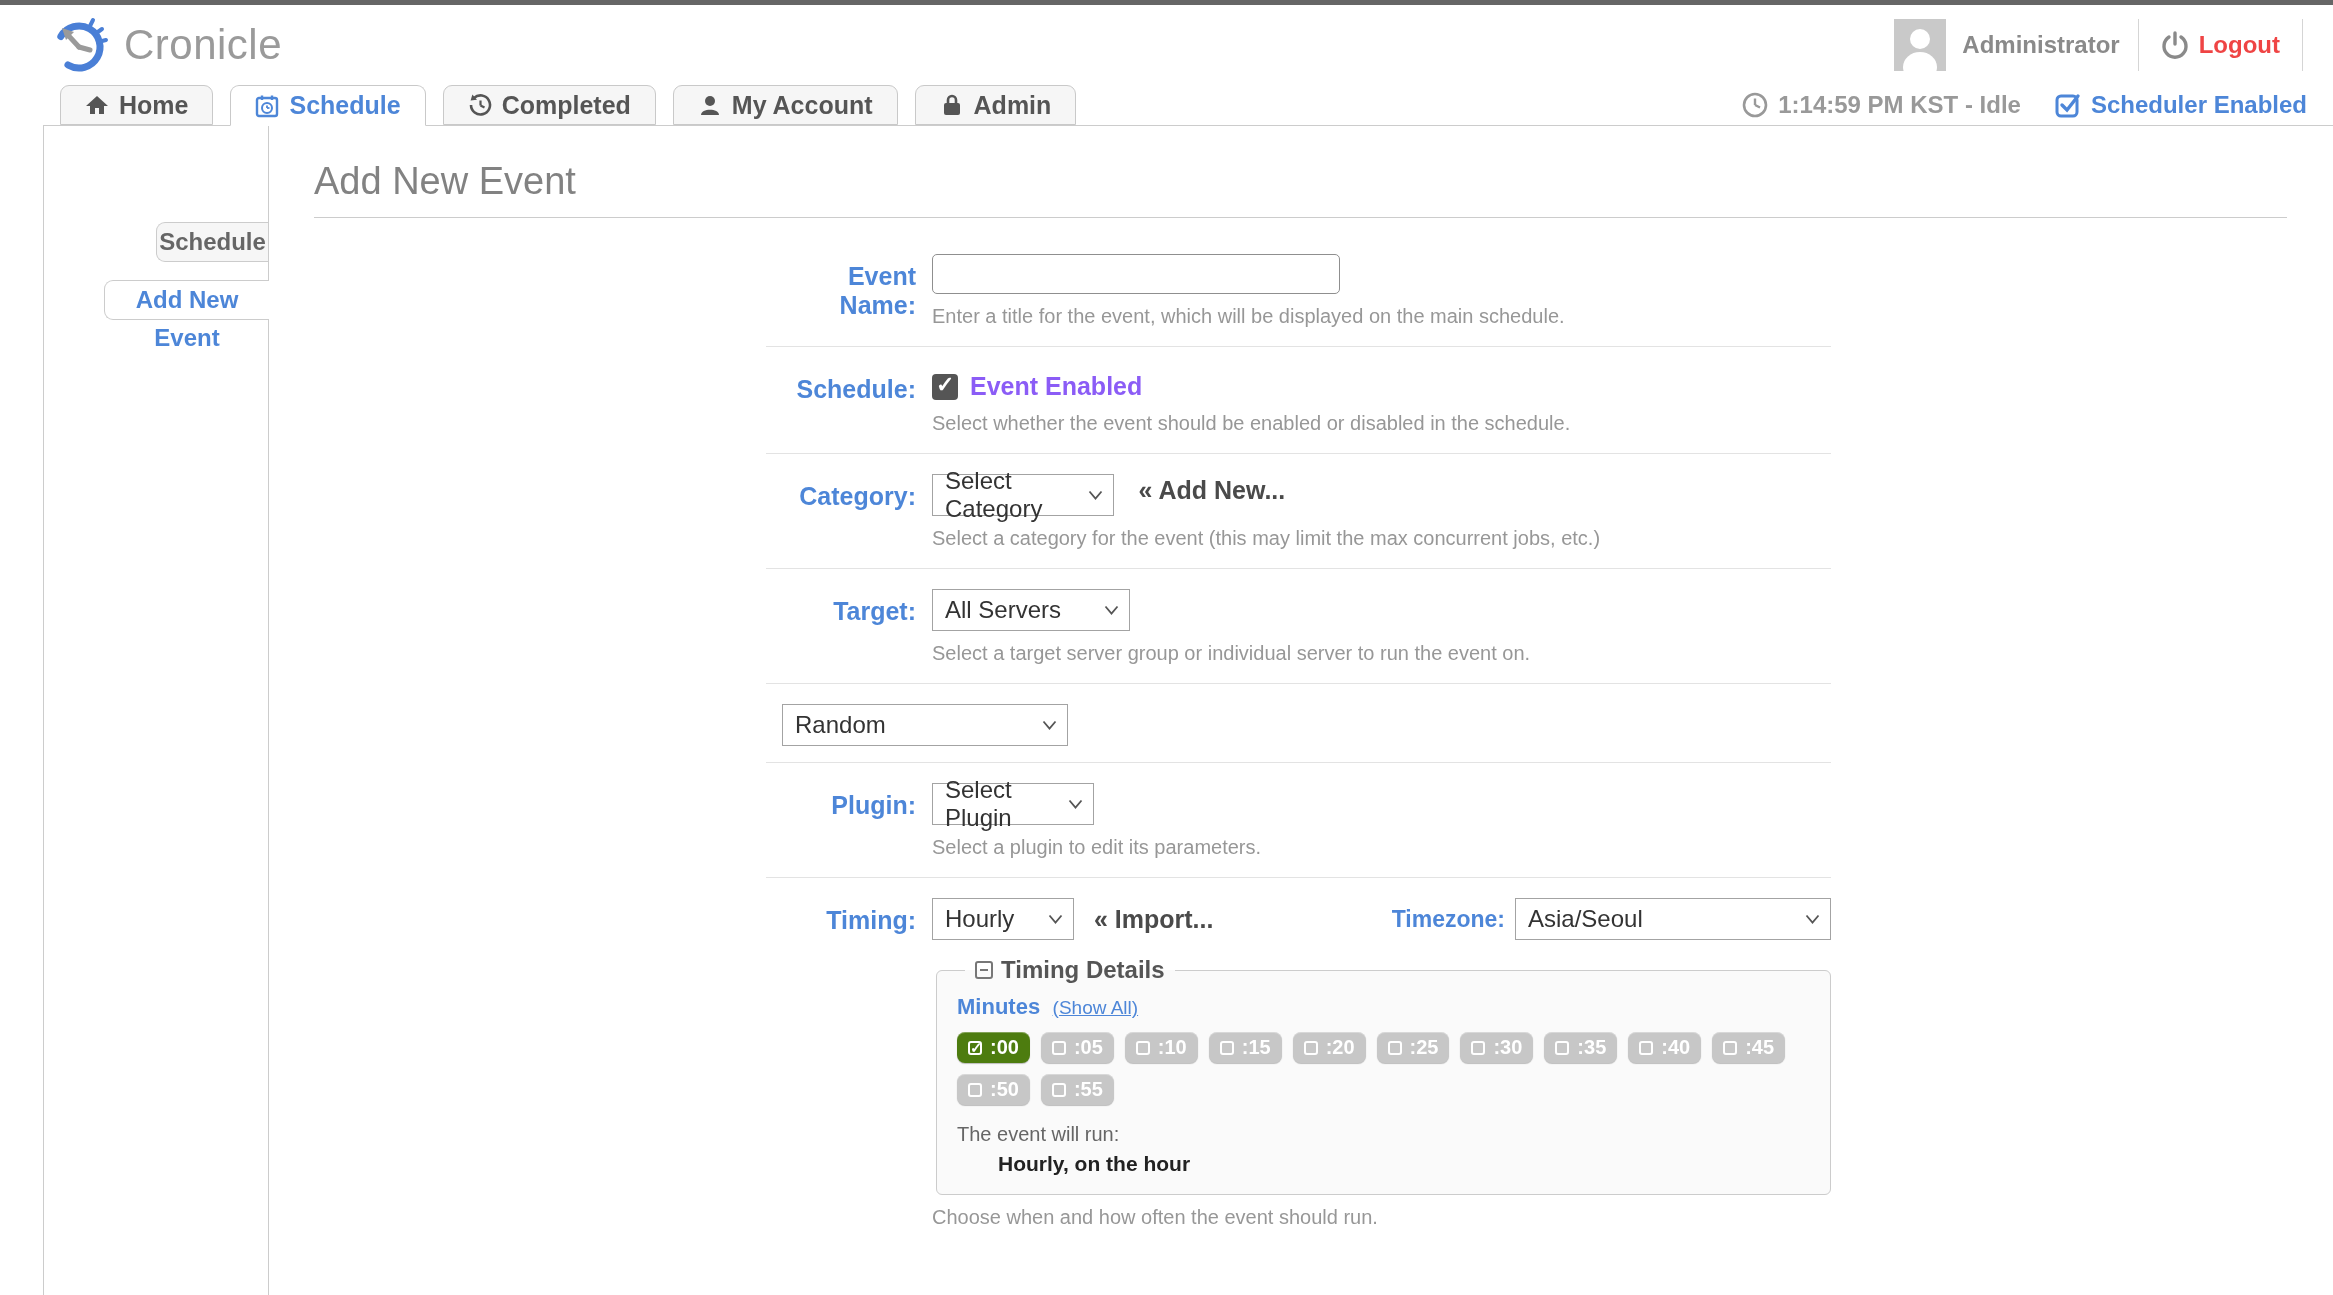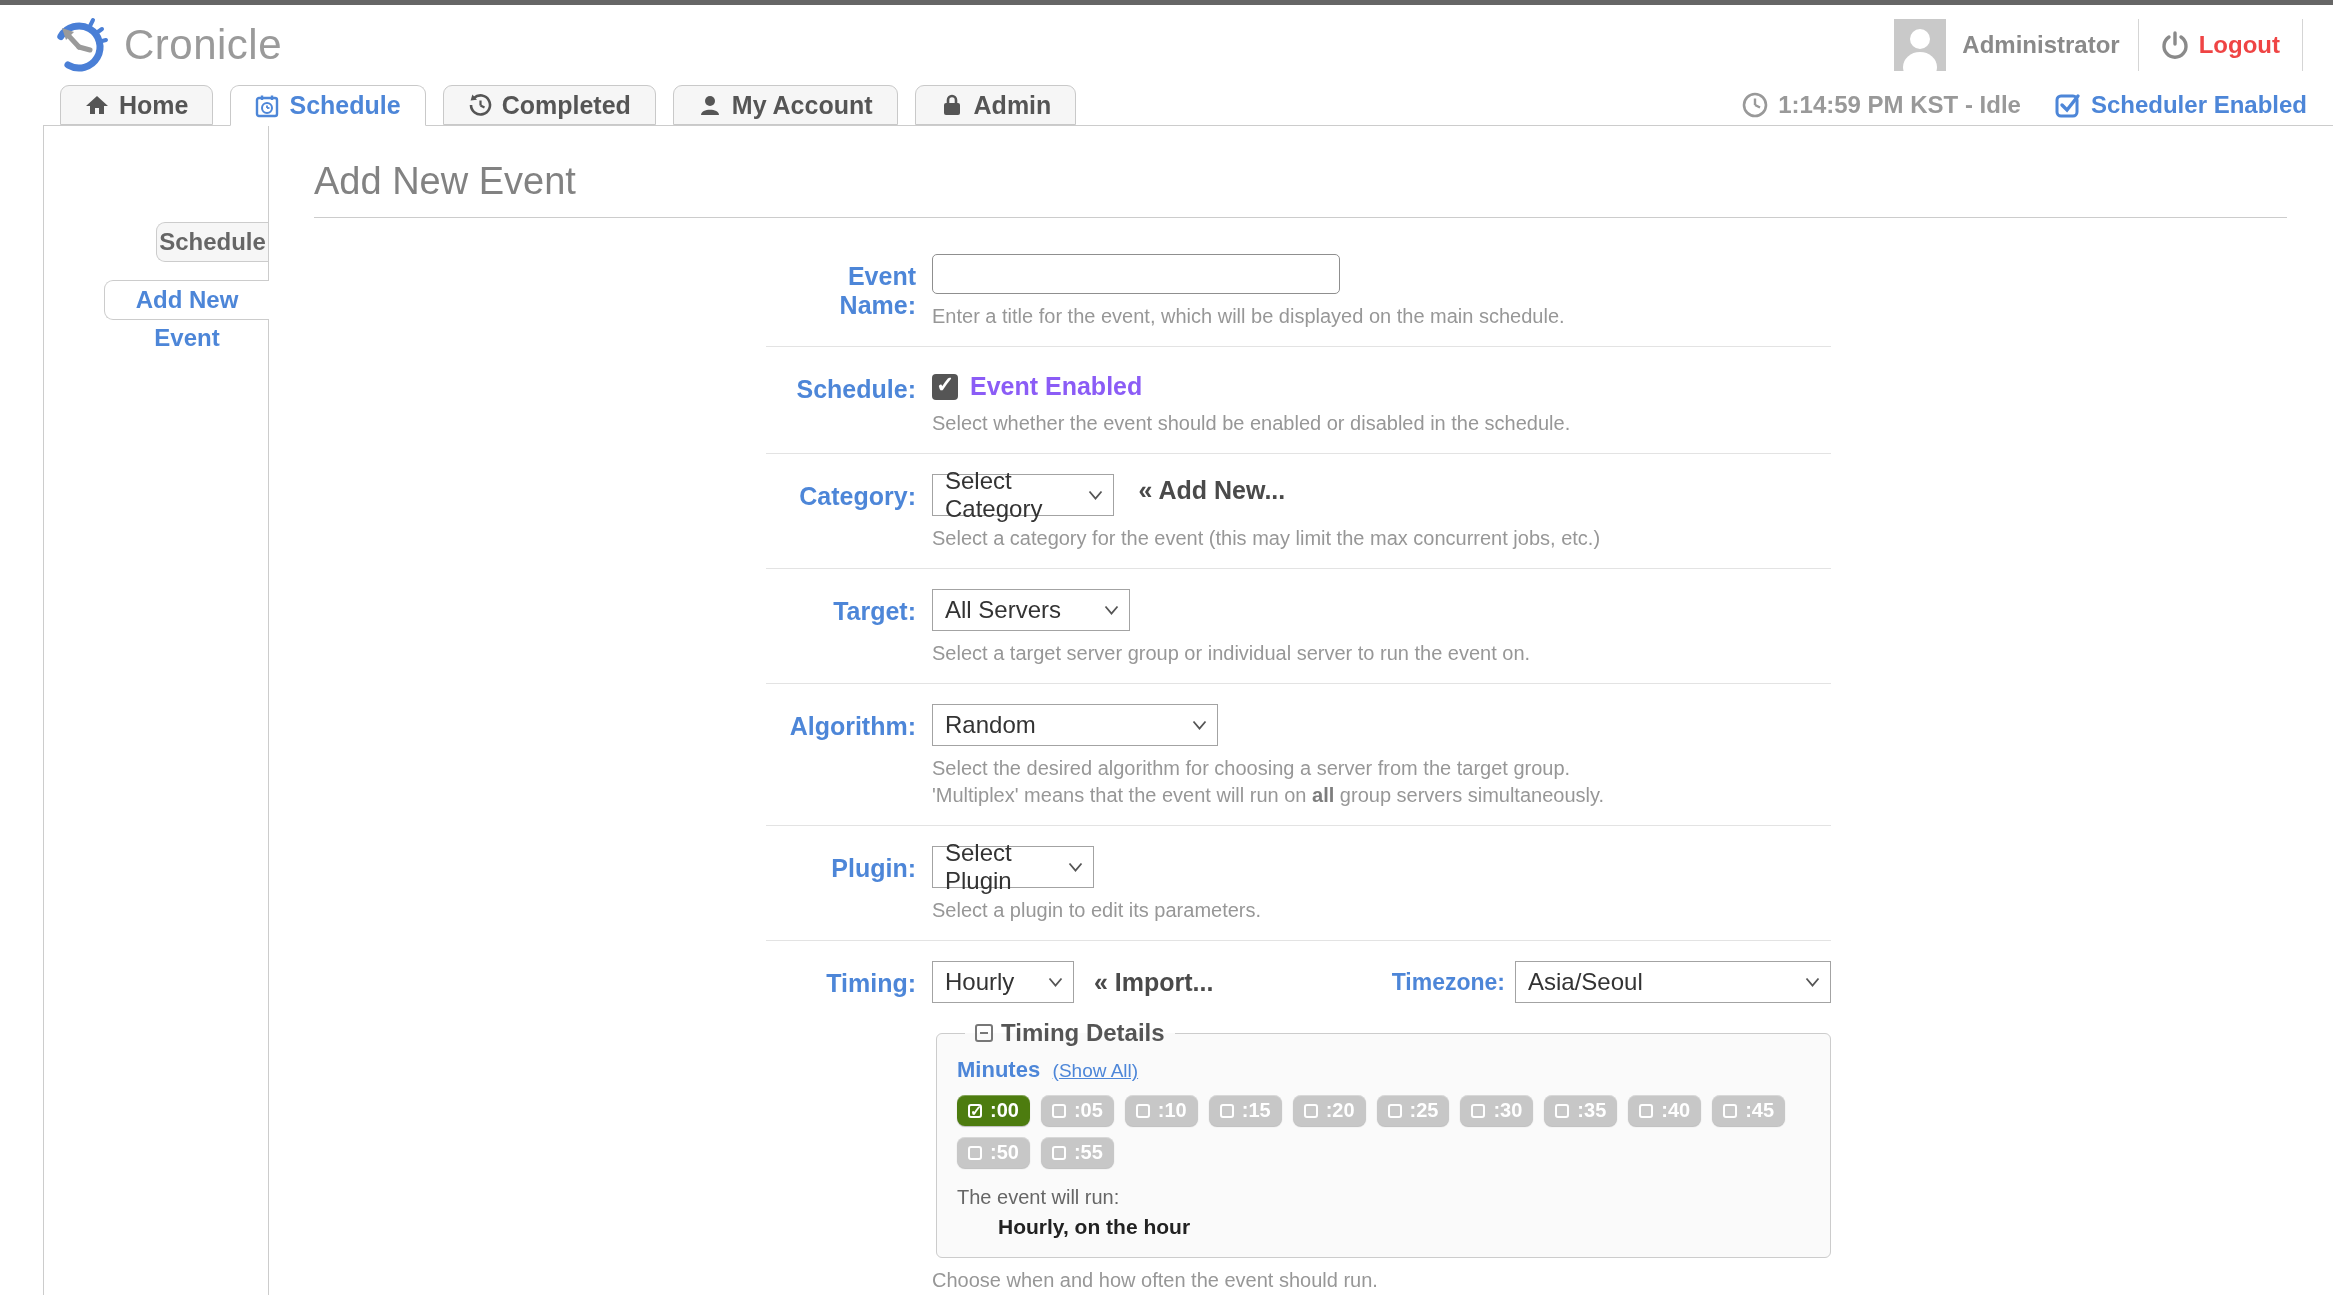--- a/index.html
+++ b/index.html
@@ -247,32 +247,27 @@
             <span>All Servers</span>
             <svg width="15" height="10" viewBox="0 0 15 10">
               <path d="M1.5 1.5 L7.5 8.5 L13.5 1.5" fill="none" stroke="#555" stroke-width="1.8"></path>
               </svg>
           </span>
           <div class="help">Select a target server group or individual server to run the event on.</div>
         </div>
       </div>
 
       <div class="frow">
-        <div class="flabel">Algorithm:</div>
         <div class="fbody">
           <span class="select" style="width:286px">
             <span>Random</span>
             <svg width="15" height="10" viewBox="0 0 15 10">
               <path d="M1.5 1.5 L7.5 8.5 L13.5 1.5" fill="none" stroke="#555" stroke-width="1.8"></path>
               </svg>
           </span>
-          <div class="help">
-            <div>Select the desired algorithm for choosing a server from the target group.</div>
-            <div><span>'Multiplex' means that the event will run on </span><b>all</b><span> group servers simultaneously.</span></div>
-          </div>
         </div>
       </div>
 
       <div class="frow">
         <div class="flabel">Plugin:</div>
         <div class="fbody">
           <span class="select" style="width:162px">
             <span>Select Plugin</span>
             <svg width="15" height="10" viewBox="0 0 15 10">
               <path d="M1.5 1.5 L7.5 8.5 L13.5 1.5" fill="none" stroke="#555" stroke-width="1.8"></path>

